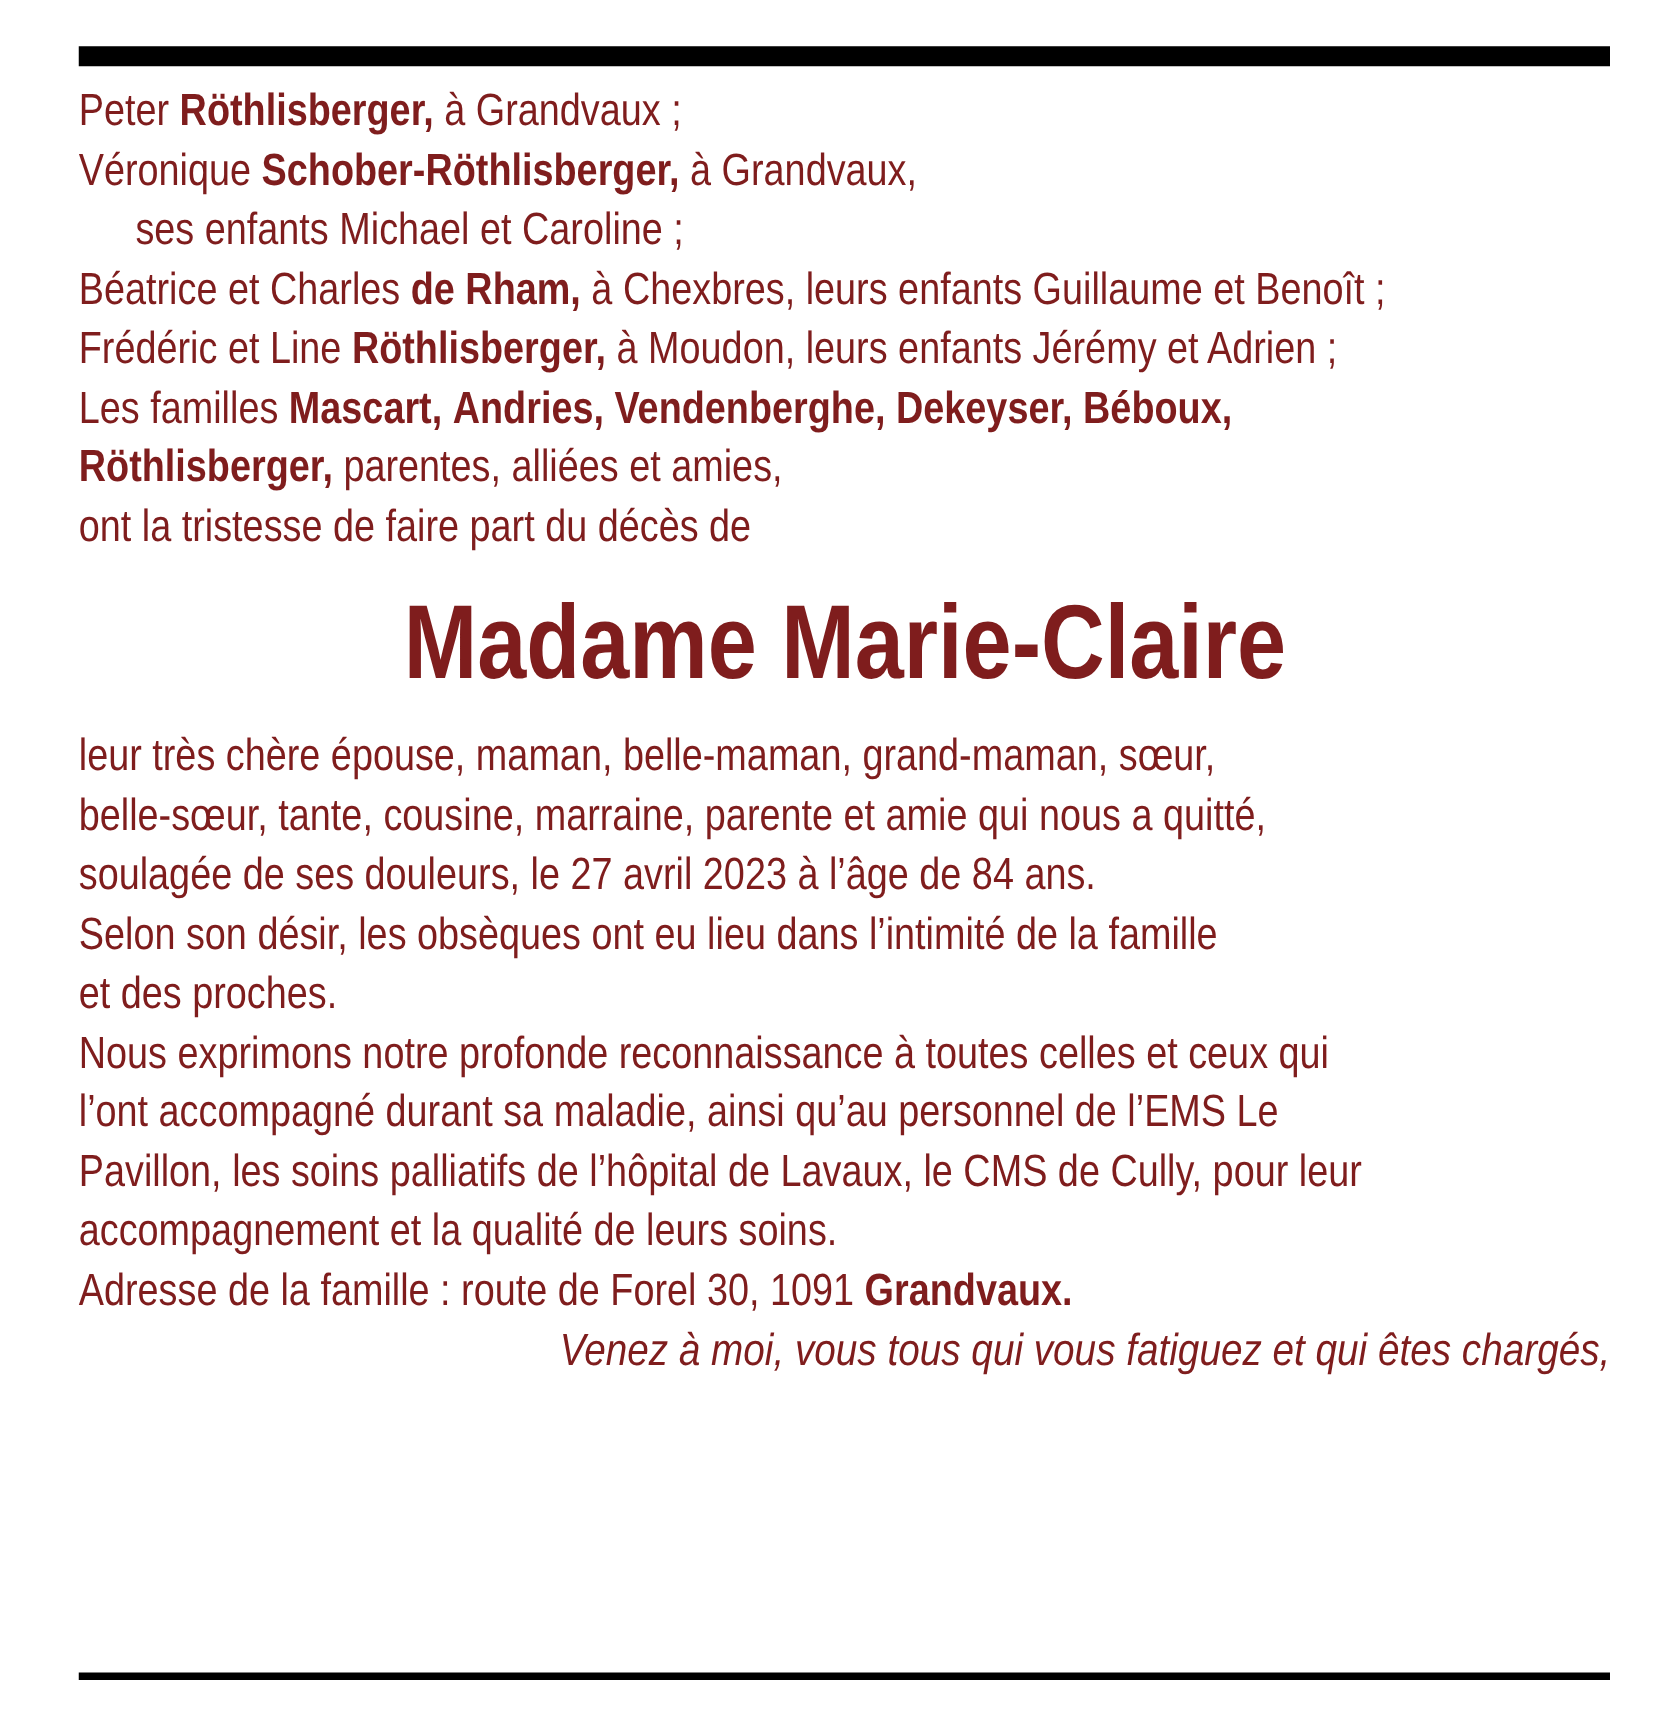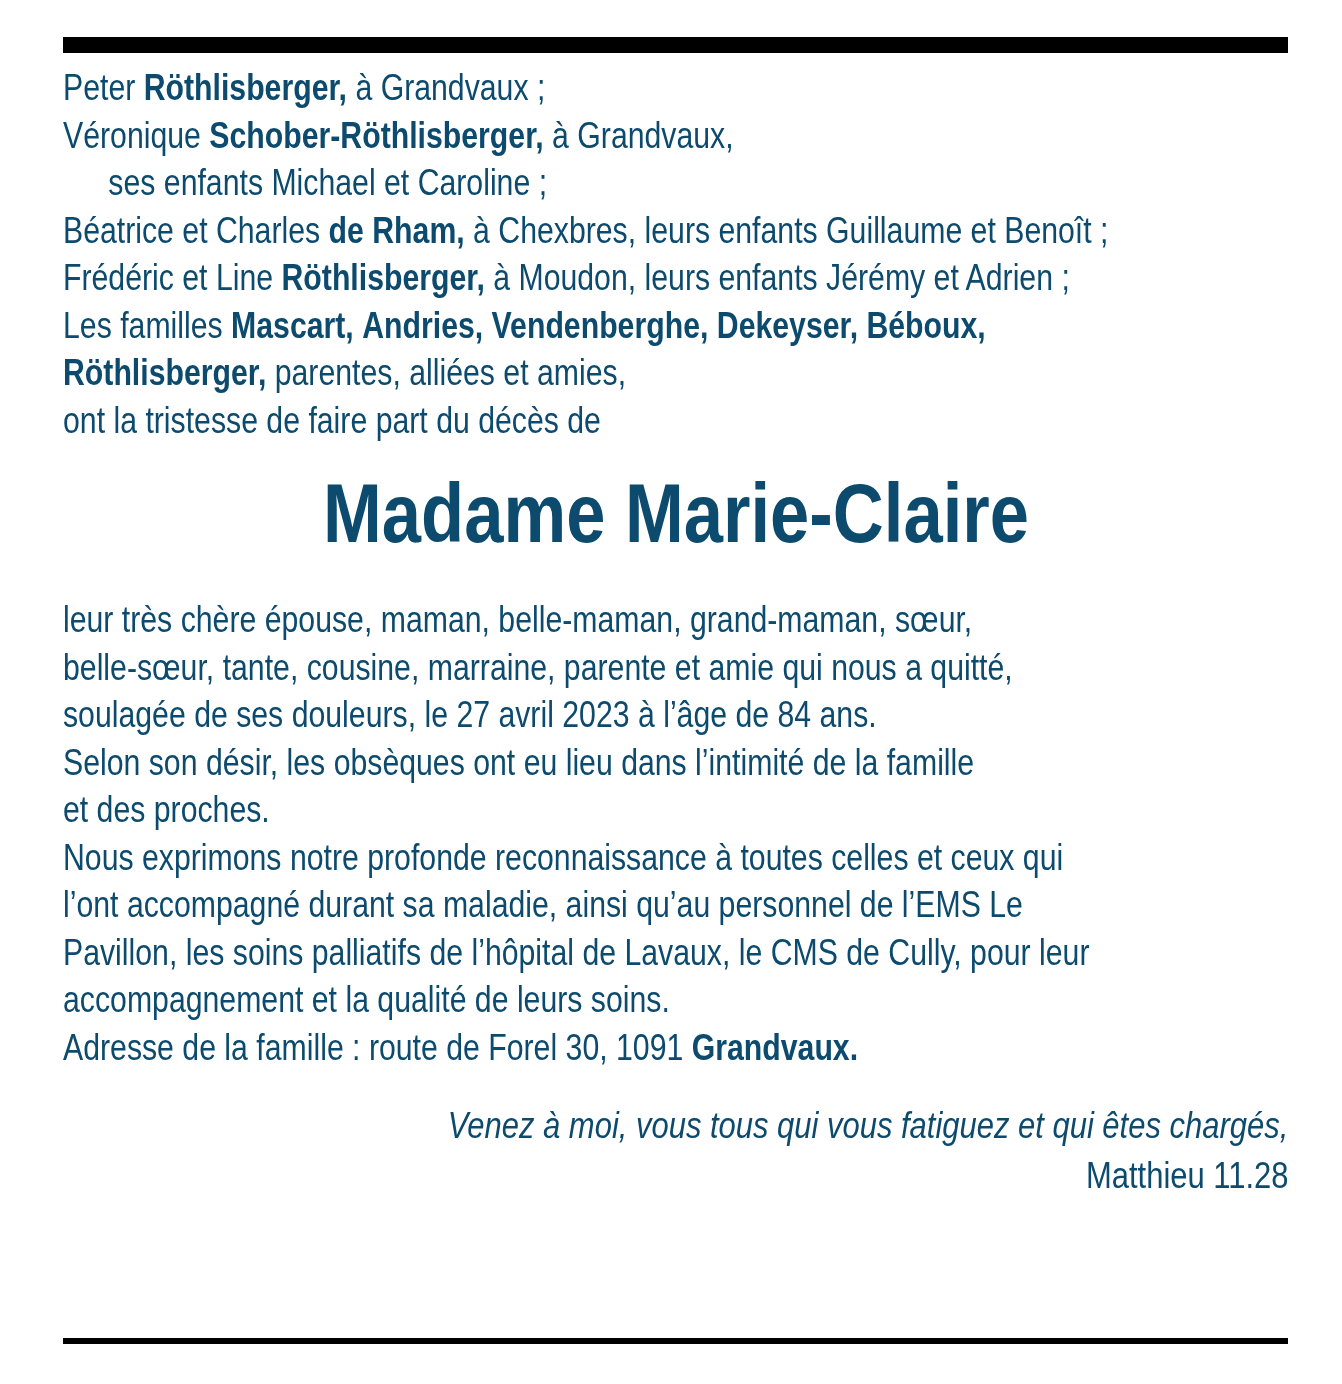--- a/index.html
+++ b/index.html
@@ -5,21 +5,21 @@
   html, body {
     margin: 0;
     padding: 0;
     background: #ffffff;
   }
   .sheet {
     position: relative;
     width: 1342px;
     height: 1384px;
     background: #ffffff;
-    color: #0c4a6e;
+    color: #7f1d1d;
     font-family: "Liberation Sans", "DejaVu Sans", sans-serif;
     overflow: hidden;
   }
   .rule {
     position: absolute;
     left: 63px;
     width: 1225px;
     background: #000000;
   }
   .rule-top { top: 37px; height: 16px; }
@@ -56,24 +56,23 @@
   .title-line > span {
     display: inline-block;
     position: relative;
     left: 50%;
     transform: translateX(-50%) scaleX(0.84);
     font-size: 84px;
     font-weight: bold;
     white-space: nowrap;
   }
 
-  .body-block { margin-top: 34px; }
+  .body-block { margin-top: 18px; }
 
   .quote-block {
-    margin-top: 30px;
     text-align: right;
   }
   .quote-line {
     font-size: 36px;
     line-height: 50px;
     white-space: nowrap;
     text-align: right;
   }
   .quote-line > span {
     display: inline-block;
@@ -121,22 +120,19 @@
         <div class="line"><span>l’ont accompagné durant sa maladie, ainsi qu’au personnel de l’EMS Le</span></div>
         <div class="line"><span>Pavillon, les soins palliatifs de l’hôpital de Lavaux, le CMS de Cully, pour leur</span></div>
         <div class="line"><span>accompagnement et la qualité de leurs soins.</span></div>
         <div class="line"><span>Adresse de la famille : route de Forel 30, 1091 </span><span class="b">Grandvaux.</span></div>
       </div>
 
     <div class="quote-block">
       <div class="quote-line">
         <span>Venez à moi, vous tous qui vous fatiguez et qui êtes chargés,</span>
       </div>
-      <div class="quote-line attribution">
-        <span>Matthieu 11.28</span>
-      </div>
     </div>
 
   </div>
 
   <div class="rule rule-bottom"></div>
 
 </div>
 
 </body></html>

